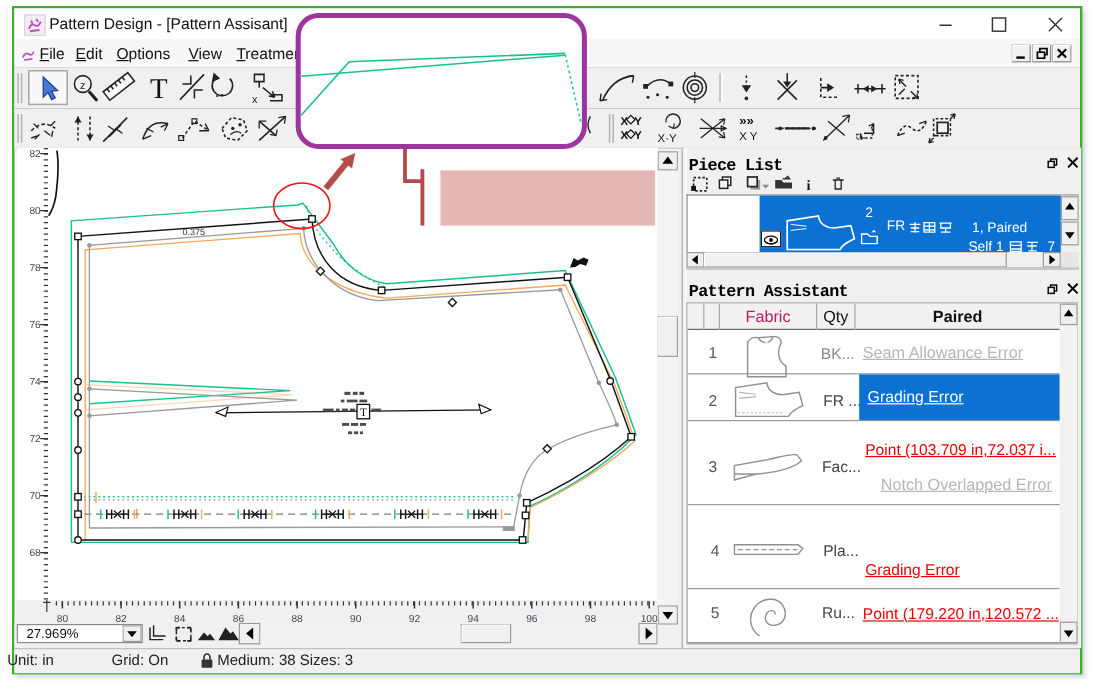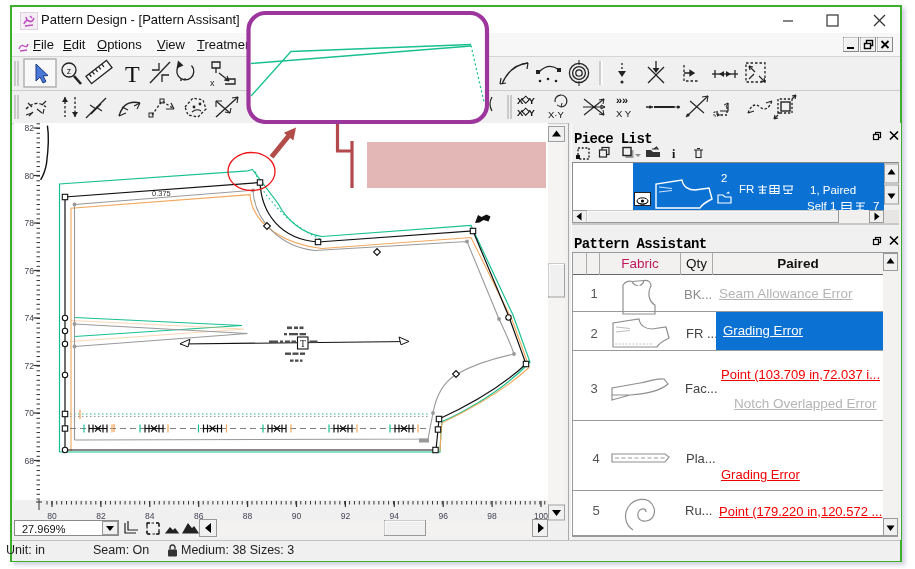--- a/index.html
+++ b/index.html
@@ -758,21 +758,21 @@
 
   <div class="abs" style="left:590px;top:503px;width:12px;text-align:center;font-size:13px;color:#555;">5</div>
   <svg class="abs" style="left:623px;top:493px;" width="34" height="38" viewBox="0 0 34 38">
     <path d="M10 37 C2 32 0 21 6 13 C12 5 24 4 29 11 C34 18 31 27 23 28 C16 29 13 23 16 18 C18 15 23 15 23 19" fill="none" stroke="#909090" stroke-width="1.2"></path>
   </svg>
   <div class="abs" style="left:685px;top:503px;font-size:13px;color:#444;">Ru...</div>
   <div class="abs link" style="left:719px;top:504px;font-size:13px;color:#f20000;">Point (179.220 in,120.572 ...</div>
 
   <div class="abs" id="statusbar" style="left:12px;top:540px;width:888px;height:20px;background:#f0f0f0;border-top:1px solid #c0c0c0;"></div>
   <div class="abs statustext" style="left:6px;top:543px;">Unit: in</div>
-  <div class="abs statustext" style="left:93px;top:543px;">Seam: On</div>
+  <div class="abs statustext" style="left:93px;top:543px;">Grid: On</div>
   <svg class="abs" style="left:167px;top:544px;" width="11" height="13" viewBox="0 0 11 13">
     <rect x="1" y="5.5" width="9" height="7" rx="1" fill="#333"></rect>
     <path d="M3 5.5 V4 a2.5 3 0 0 1 5 0 V5.5" fill="none" stroke="#333" stroke-width="1.4"></path>
   </svg>
   <div class="abs statustext" style="left:181px;top:543px;">Medium: 38 Sizes: 3</div>
 
   <svg class="abs" id="overlay" style="left:0;top:0;pointer-events:none;" width="915" height="569" viewBox="0 0 915 569">
     <ellipse cx="251.5" cy="171.5" rx="23.5" ry="19" fill="none" stroke="#ee1515" stroke-width="1.3"></ellipse>
     <rect x="248.5" y="13" width="238.5" height="109" rx="17" fill="#fff" stroke="#9c359c" stroke-width="4.2"></rect>
     <g stroke="#18c08f" stroke-width="1.3" fill="none">

